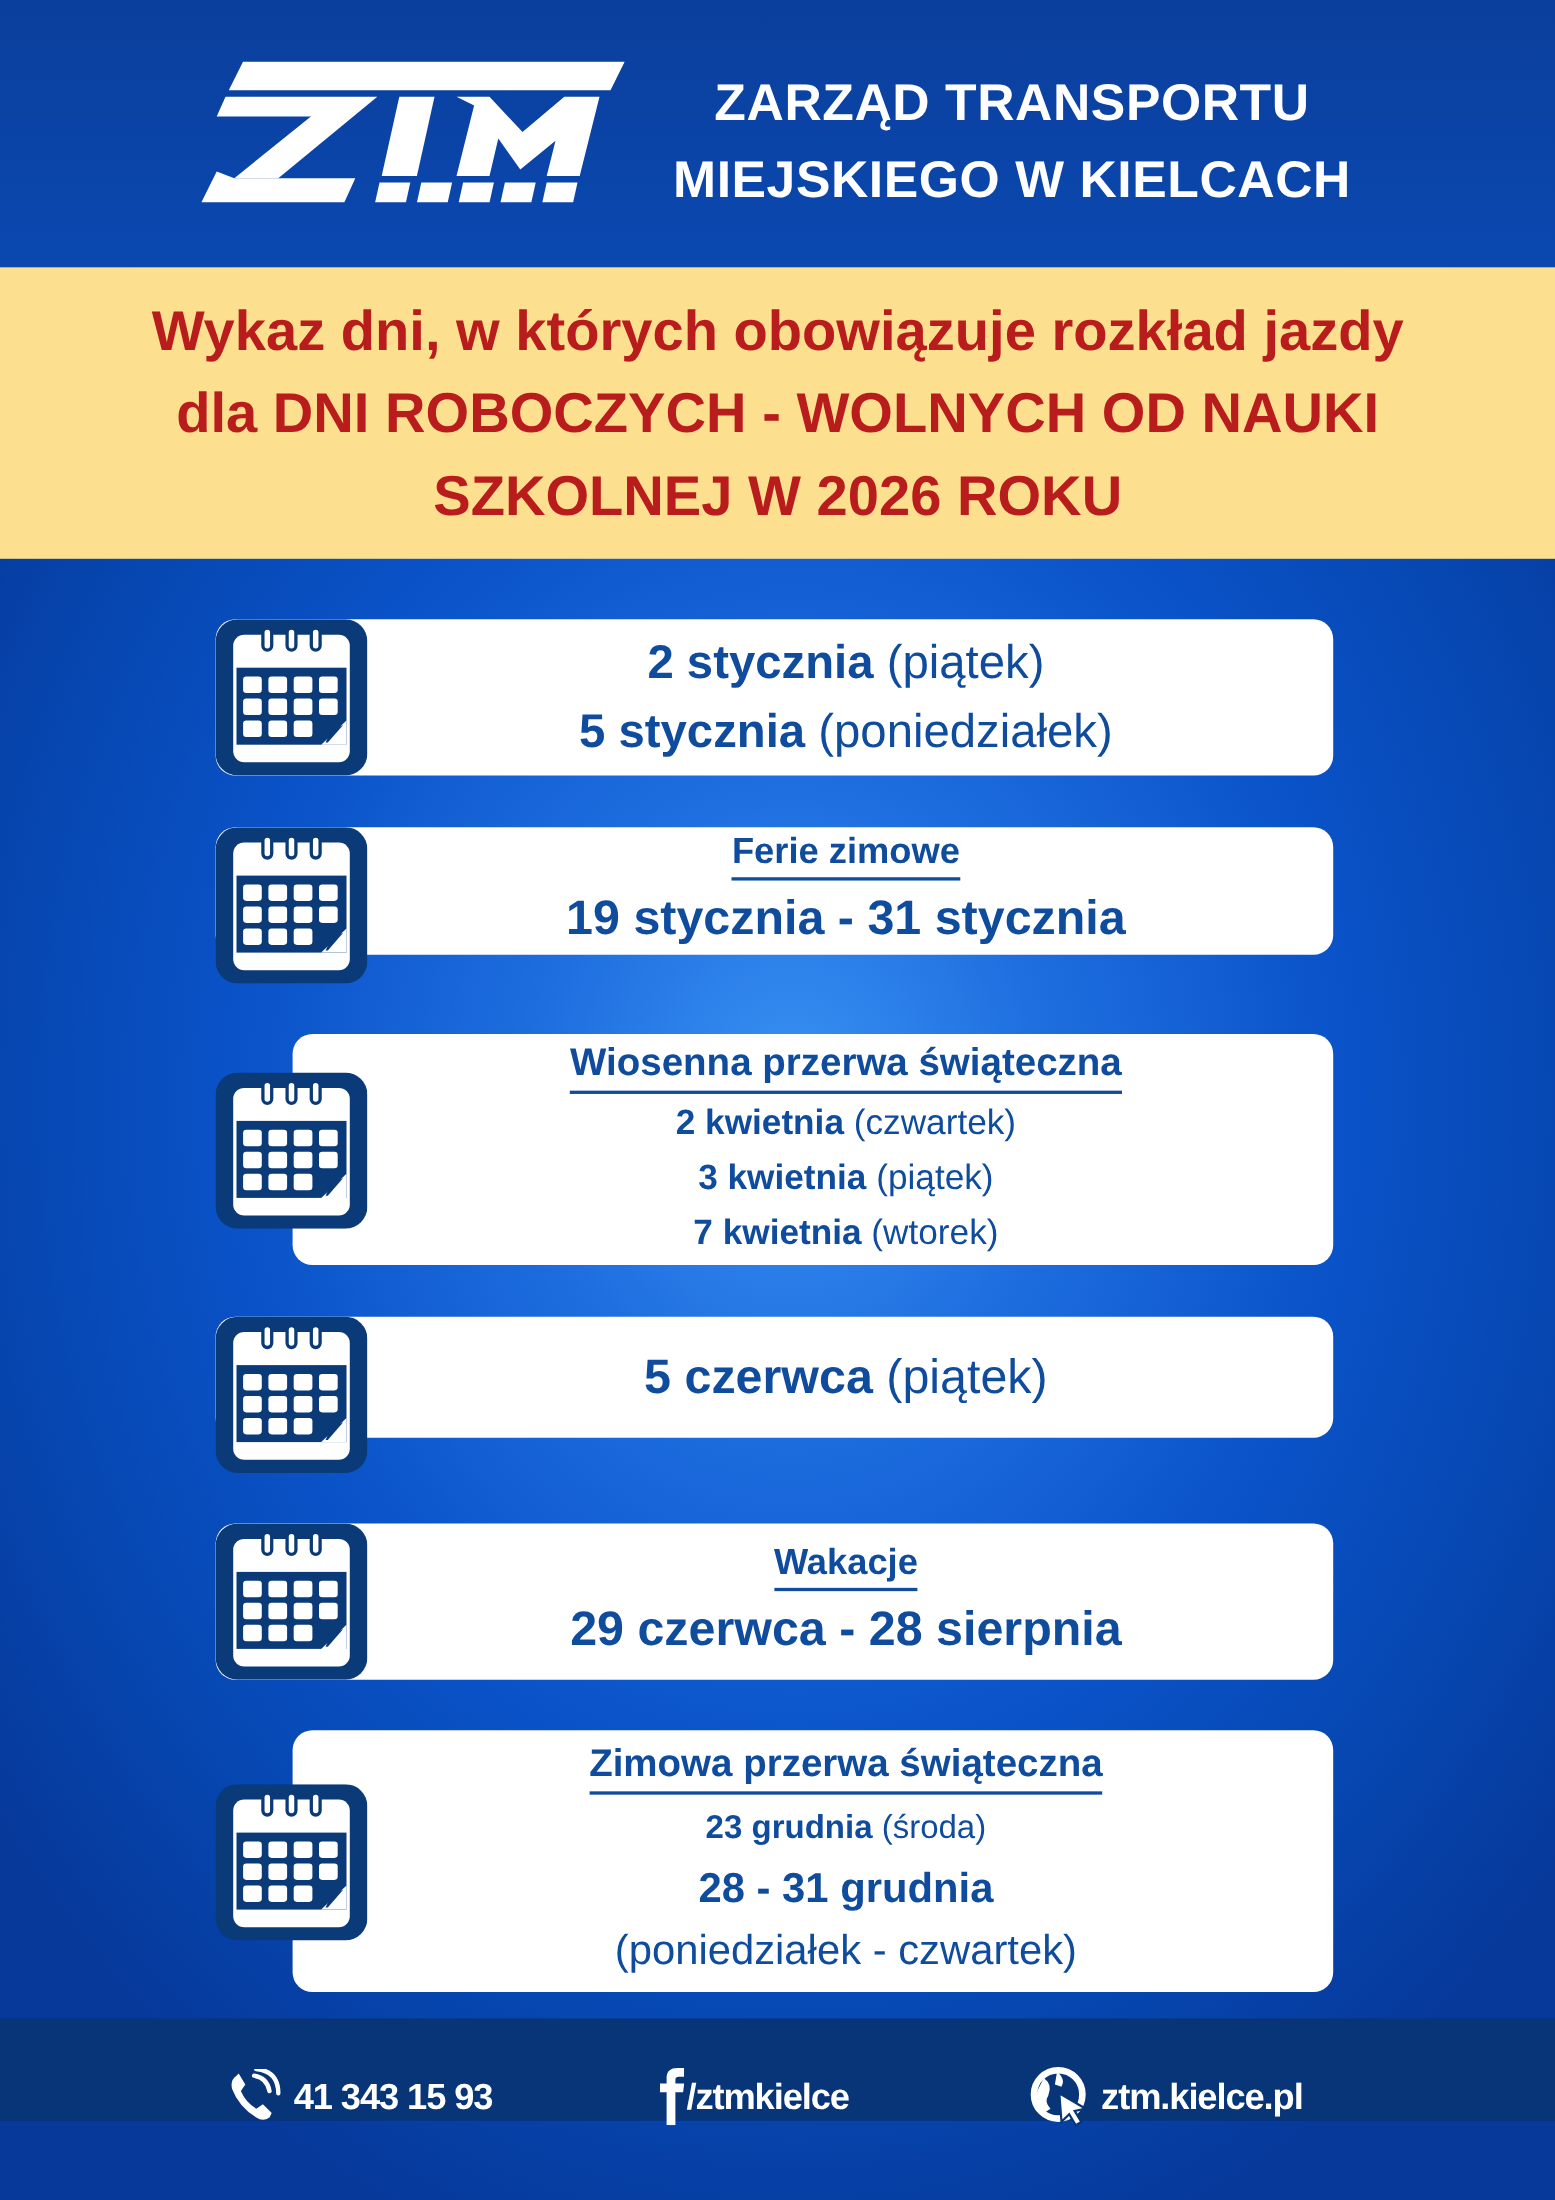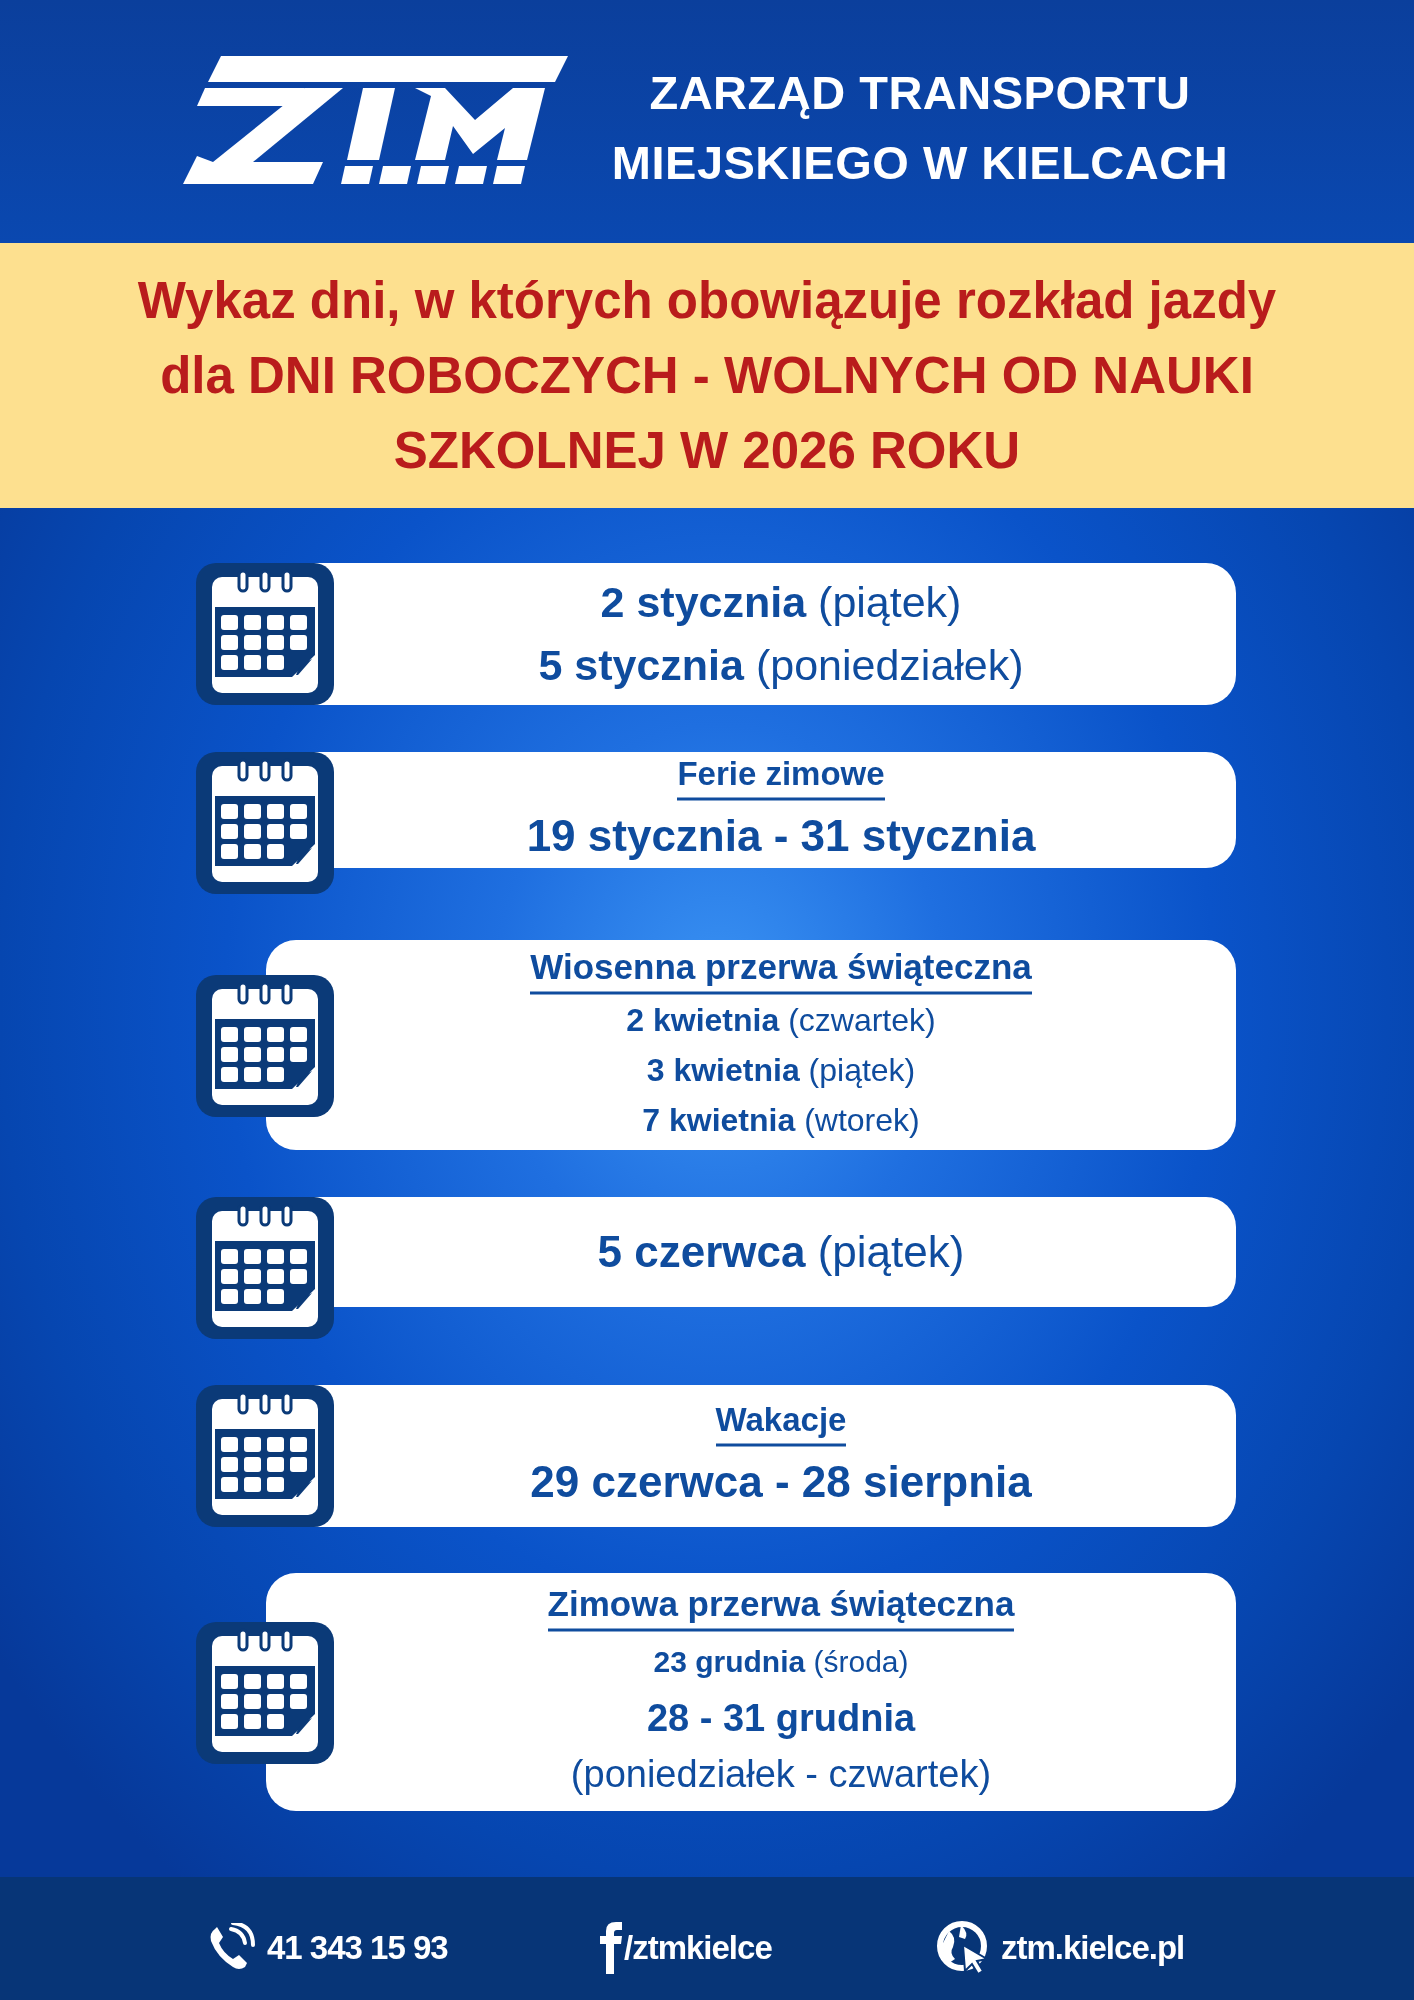--- a/index.html
+++ b/index.html
@@ -26,39 +26,39 @@
     position: absolute; left: 0; top: 243px; width: 1414px; height: 265px;
     background: #fde08f;
   }
   .banner-title {
     position: absolute; left: 30px; right: 30px; top: 20px;
     text-align: center; color: #b91c1c; font-weight: bold;
     font-size: 51px; line-height: 75px;
   }
   
   .card {
-    position: absolute; background: #ffffff; border-radius: 30px;
-    color: #0f4c9e; text-align: center; padding-left: 24px;
+    position: absolute; background: #ffffff; border-radius: 18px;
+    color: #0f4c9e; text-align: center;
   }
   .cal {
     position: absolute; width: 138px; height: 142px;
   }
   .card-inner {
     position: absolute; left: 0; right: 0; top: 50%; transform: translateY(-50%);
   }
   .line { display: block; }
   .bold { font-weight: bold; }
   .norm { font-weight: normal; }
   .head {
     display: inline-block; font-weight: bold;
     border-bottom: 3px solid #0f4c9e; padding-bottom: 4px;
   }
   
   .footer {
-    position: absolute; left: 0; top: 1877px; width: 1414px; height: 123px;
+    position: absolute; left: 0; top: 1835px; width: 1414px; height: 93px;
     background: #073577;
   }
   .f-item {
     position: absolute; top: 46px; height: 50px; display: flex; align-items: center;
     color: #ffffff; font-weight: bold; font-size: 33px; letter-spacing: -1px;
   }
   .f-item svg { margin-right: 8px; }
 </style>
 </head>
 <body>

